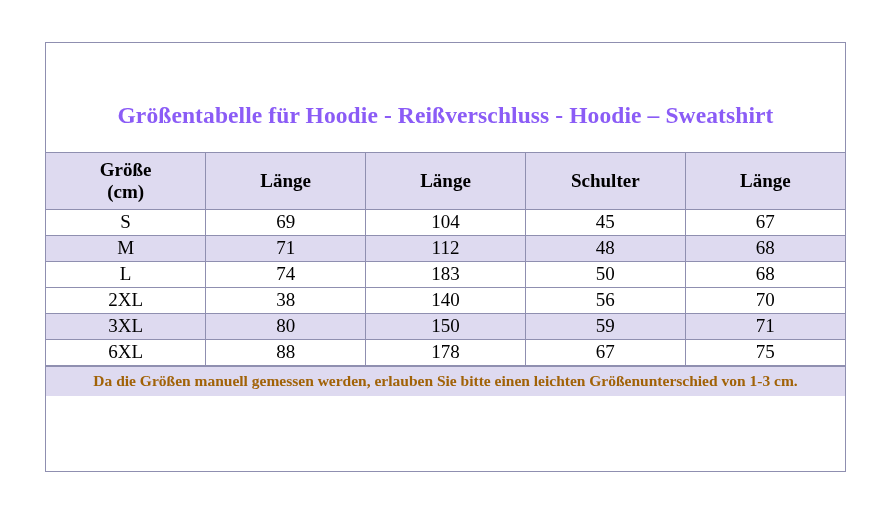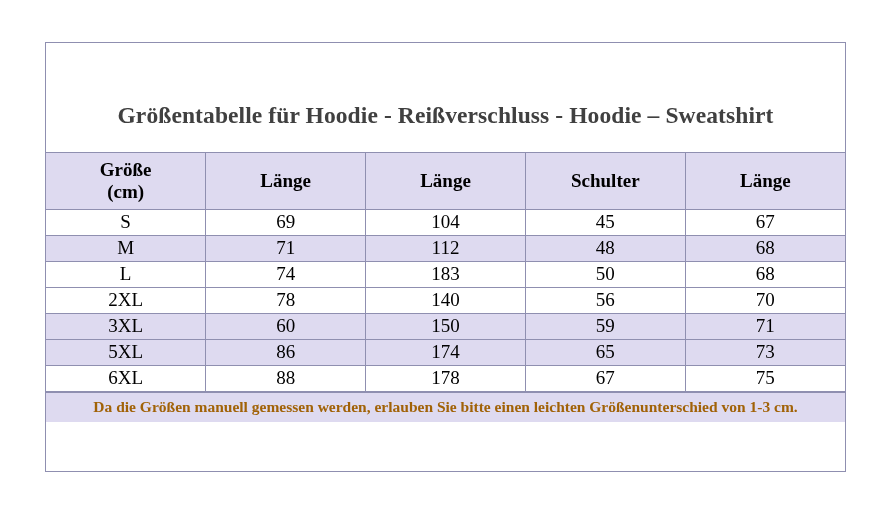--- a/index.html
+++ b/index.html
@@ -33,21 +33,21 @@
     height: 110px;
     display: flex;
     align-items: center;
     justify-content: center;
     border-bottom: 1px solid #8f8fb0;
     box-sizing: border-box;
   }
   .title-text {
     font-size: 23.5px;
     font-weight: bold;
-    color: #404040;
+    color: #8b5cf6;
     letter-spacing: 0.1px;
     padding: 0 12px;
     white-space: nowrap;
     margin-top: 35px;
   }
   table.size-table {
     width: 100%;
     border-collapse: collapse;
     table-layout: fixed;
   }
@@ -146,38 +146,31 @@
         </tr>
         <tr class="row-odd">
           <td class="size-cell">L</td>
           <td>74</td>
           <td>183</td>
           <td>50</td>
           <td>68</td>
         </tr>
         <tr class="row-odd">
           <td class="size-cell">2XL</td>
-          <td>78</td>
+          <td>38</td>
           <td>140</td>
           <td>56</td>
           <td>70</td>
         </tr>
         <tr class="row-even">
           <td class="size-cell">3XL</td>
-          <td>60</td>
+          <td>80</td>
           <td>150</td>
           <td>59</td>
           <td>71</td>
-        </tr>
-        <tr class="row-even">
-          <td class="size-cell">5XL</td>
-          <td>86</td>
-          <td>174</td>
-          <td>65</td>
-          <td>73</td>
         </tr>
         <tr class="row-odd">
           <td class="size-cell">6XL</td>
           <td>88</td>
           <td>178</td>
           <td>67</td>
           <td>75</td>
         </tr>
       </tbody>
     </table>

